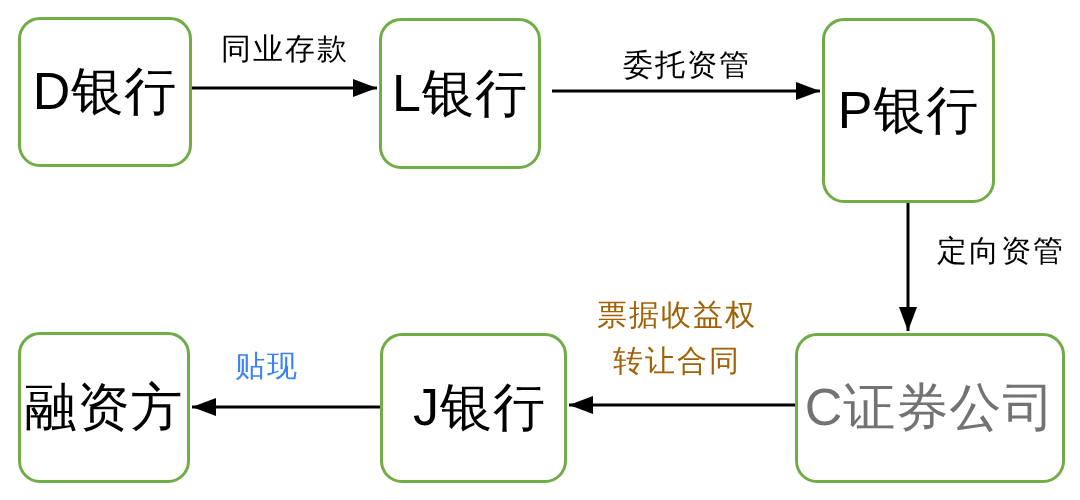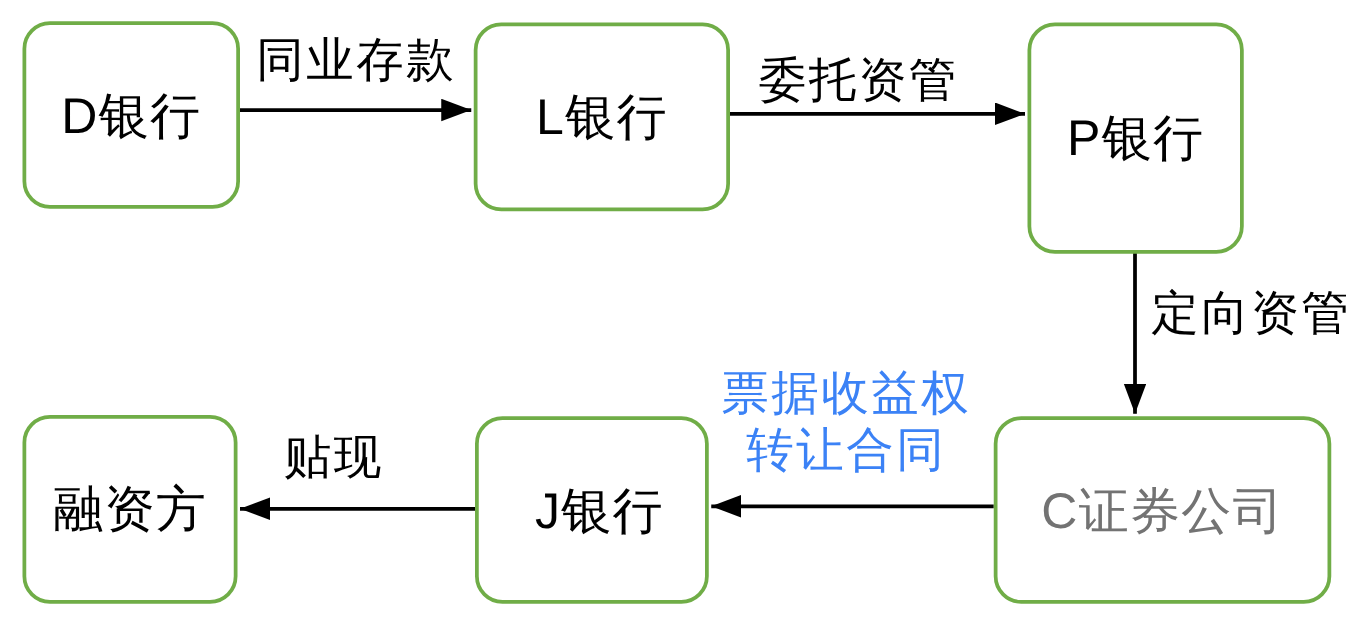--- a/index.html
+++ b/index.html
@@ -24,36 +24,36 @@
   .node {
     position: absolute;
     box-sizing: border-box;
     background: #ffffff;
     border: 3px solid #eab308;
     border-radius: 22px;
     display: flex;
     align-items: center;
     justify-content: center;
     color: #000000;
-    font-size: 40px;
+    font-size: 52px;
     letter-spacing: 1px;
     white-space: nowrap;
   }
   .node-bank-d      { left: 18px;  top: 17px;  width: 174px; height: 150px; }
-  .node-bank-l      { left: 379px; top: 18px;  width: 205px; height: 151px; }
+  .node-bank-l      { left: 379px; top: 18px;  width: 162px; height: 151px; }
   .node-bank-p      { left: 822px; top: 18px;  width: 173px; height: 185px; }
   .node-securities-c{ left: 795px; top: 333px; width: 270px; height: 150px; }
   .node-bank-j      { left: 380px; top: 333px; width: 187px; height: 150px; }
   .node-financier   { left: 18px;  top: 332px; width: 172px; height: 151px; }
 
   .edge-label {
     position: absolute;
     transform: translate(-50%, -50%);
     color: #000000;
-    font-size: 38px;
+    font-size: 30px;
     letter-spacing: 2px;
     white-space: nowrap;
     text-align: center;
     line-height: 46px;
   }
   .el-1 { left: 285px;  top: 49px;  }
   .el-2 { left: 687px;  top: 50px;  }
   .el-3 { left: 1001px; top: 251px; }
   .el-4 { left: 677px;  top: 338px; }
   .el-5 { left: 267px;  top: 366px; }
@@ -91,19 +91,19 @@
   <div class="node node-bank-j" style="border-color: rgb(112, 173, 71); background: rgb(255, 255, 255); color: rgb(0, 0, 0); padding-left: 12px;">
     <span class="node-label">J银行</span>
   </div>
   <div class="node node-financier" style="border-color: rgb(112, 173, 71); background: rgb(255, 255, 255); color: rgb(0, 0, 0);">
     <span class="node-label">融资方</span>
   </div>
 
   <div class="edge-label el-1" style="color: rgb(0, 0, 0);">同业存款</div>
   <div class="edge-label el-2" style="color: rgb(0, 0, 0); margin-top: 15px;">委托资管</div>
   <div class="edge-label el-3" style="color: rgb(0, 0, 0);">定向资管</div>
-  <div class="edge-label el-4" style="color: #3b82f6;">
+  <div class="edge-label el-4" style="color: #a16207;">
     <div>票据收益权</div>
     <div>转让合同</div>
   </div>
-  <div class="edge-label el-5" style="color: #000000;">贴现</div>
+  <div class="edge-label el-5" style="color: #3b82f6;">贴现</div>
 
 </div>
 
 </body></html>

